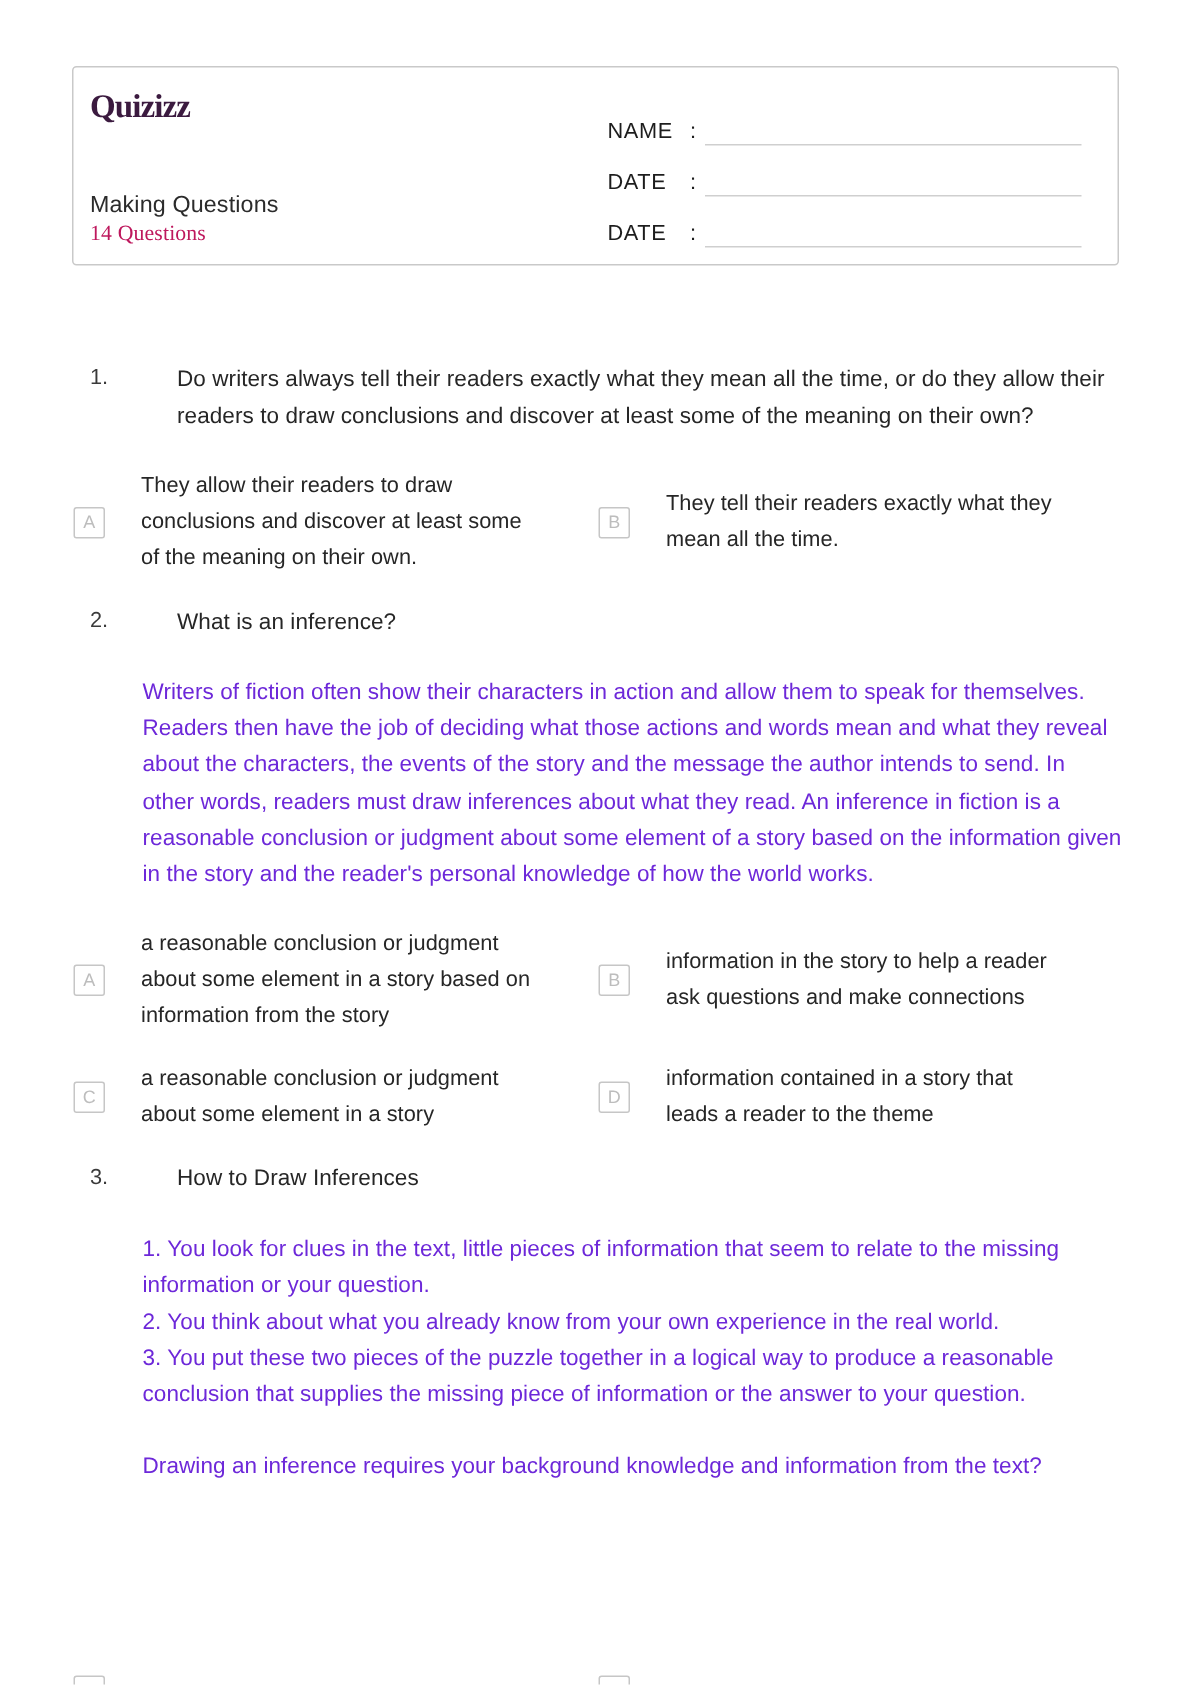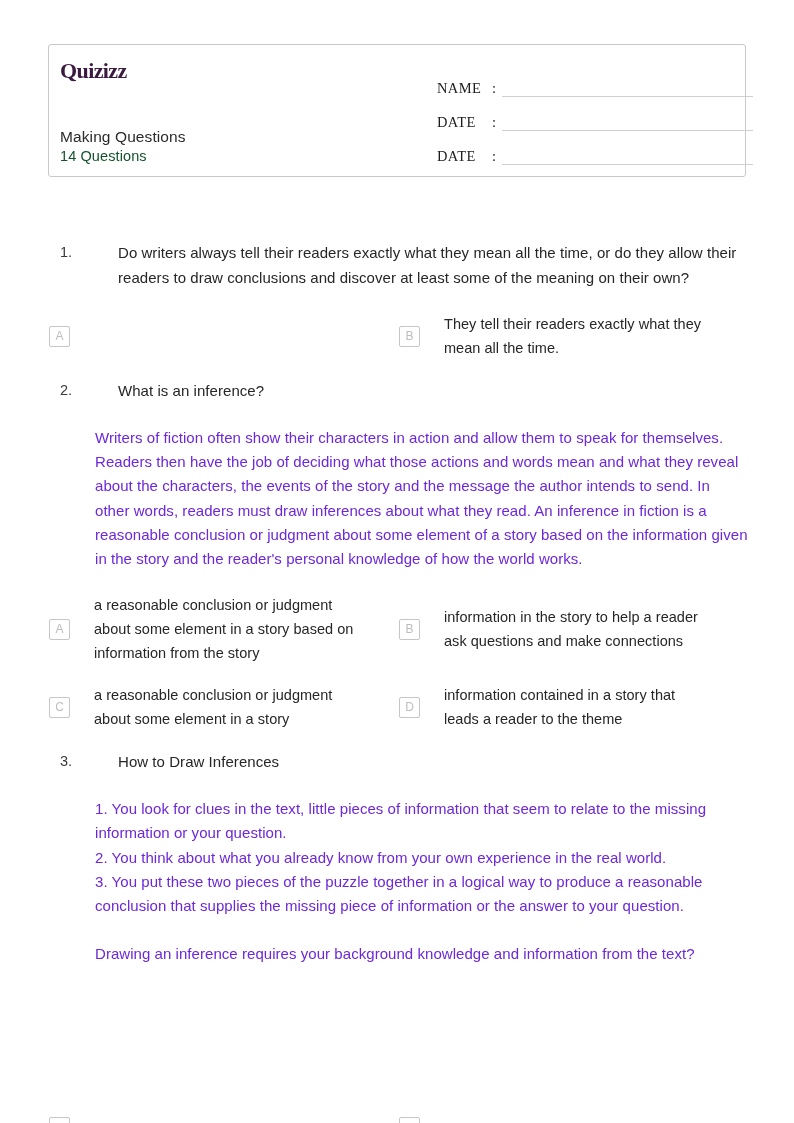--- a/index.html
+++ b/index.html
@@ -62,32 +62,32 @@
     color: #2b2b2b;
     line-height: 21px;
     letter-spacing: 0.1px;
   }
 
   .worksheet-count {
     position: absolute;
     left: 11px;
     top: 101px;
     font-size: 14.5px;
-    color: #14532d;
+    color: #be185d;
     line-height: 21px;
     letter-spacing: 0.1px;
+    font-family: Liberation Serif, serif;
   }
 
   
   .meta-fields {
     position: absolute;
-    left: 388px;
+    left: 356px;
     top: 21px;
     width: 316px;
-    font-family: Liberation Serif, serif;
   }
 
   .meta-row {
     display: flex;
     align-items: flex-end;
     height: 34px;
   }
 
   .meta-label {
     font-size: 14.5px;
@@ -269,20 +269,21 @@
   <div class="questions">
 
     <div class="question">
       <div class="q-head">
         <span class="q-num">1.</span>
         <div class="q-text">Do writers always tell their readers exactly what they mean all the time, or do they allow their readers to draw conclusions and discover at least some of the meaning on their own?</div>
       </div>
       <div class="options">
         <div class="option">
           <span class="letter-box">A</span>
+          <span class="opt-text">They allow their readers to draw conclusions and discover at least some of the meaning on their own.</span>
         </div>
         <div class="option">
           <span class="letter-box">B</span>
           <span class="opt-text">They tell their readers exactly what they mean all the time.</span>
         </div>
       </div>
     </div>
 
     <div class="question">
       <div class="q-head">

